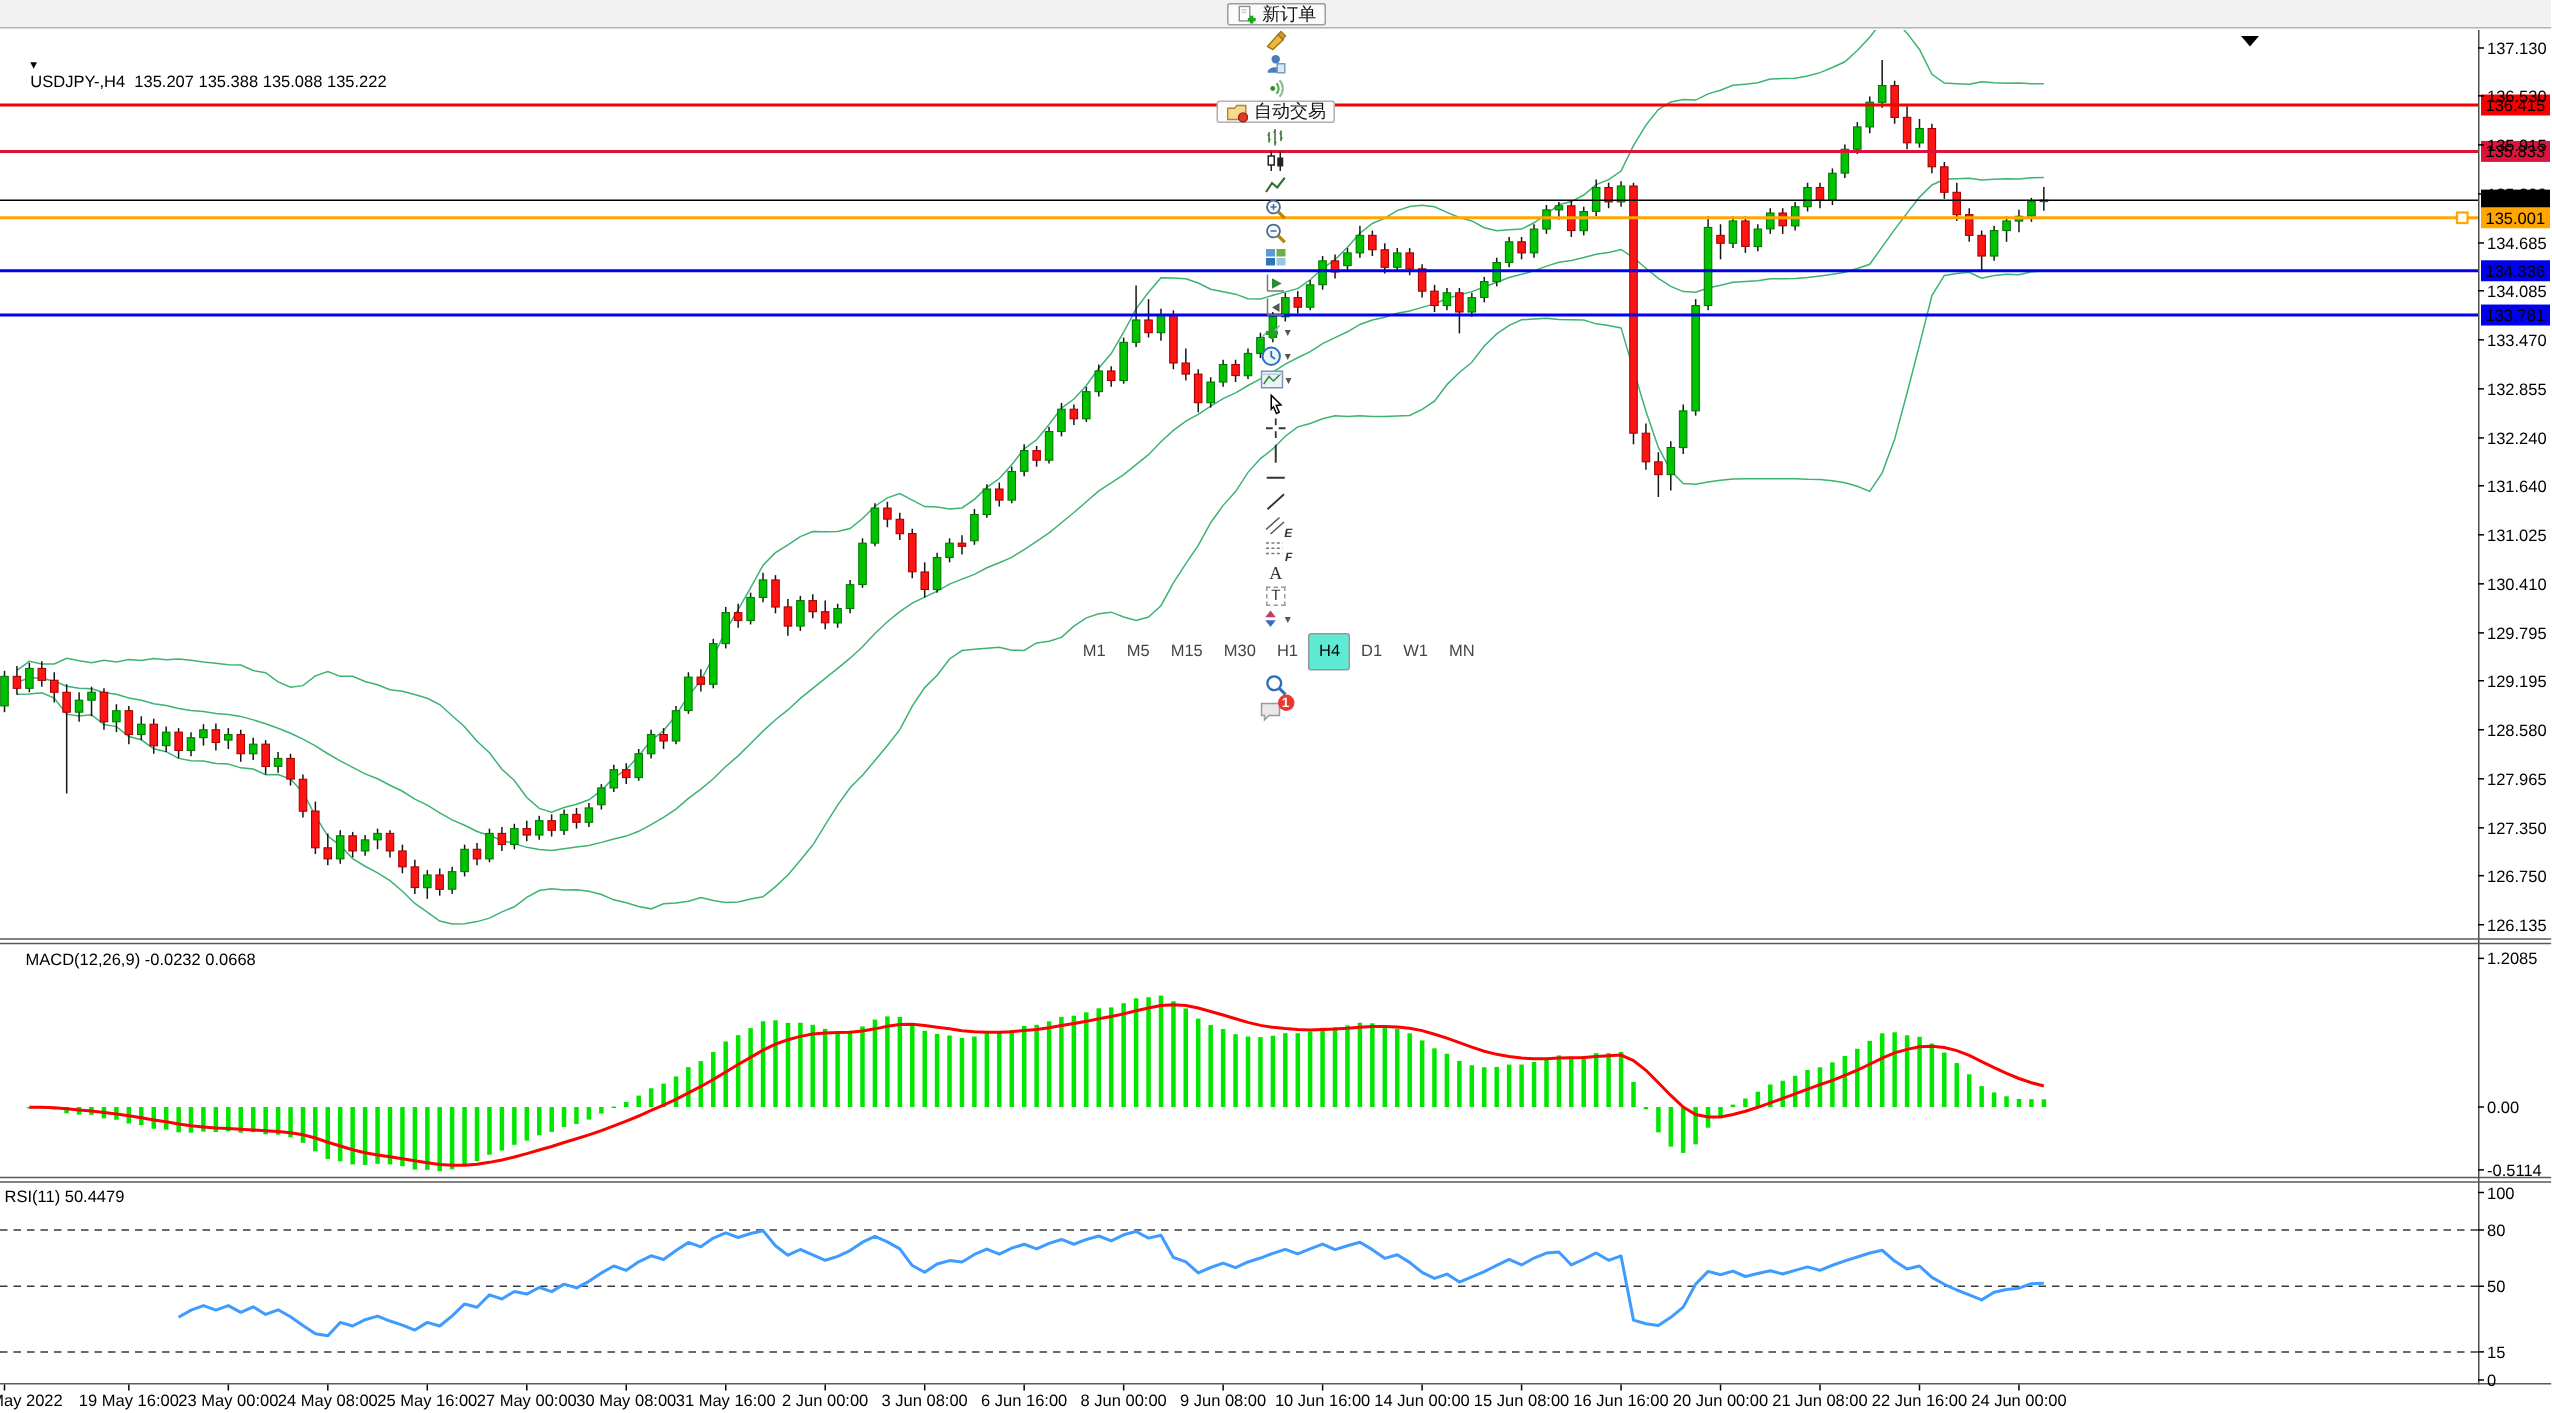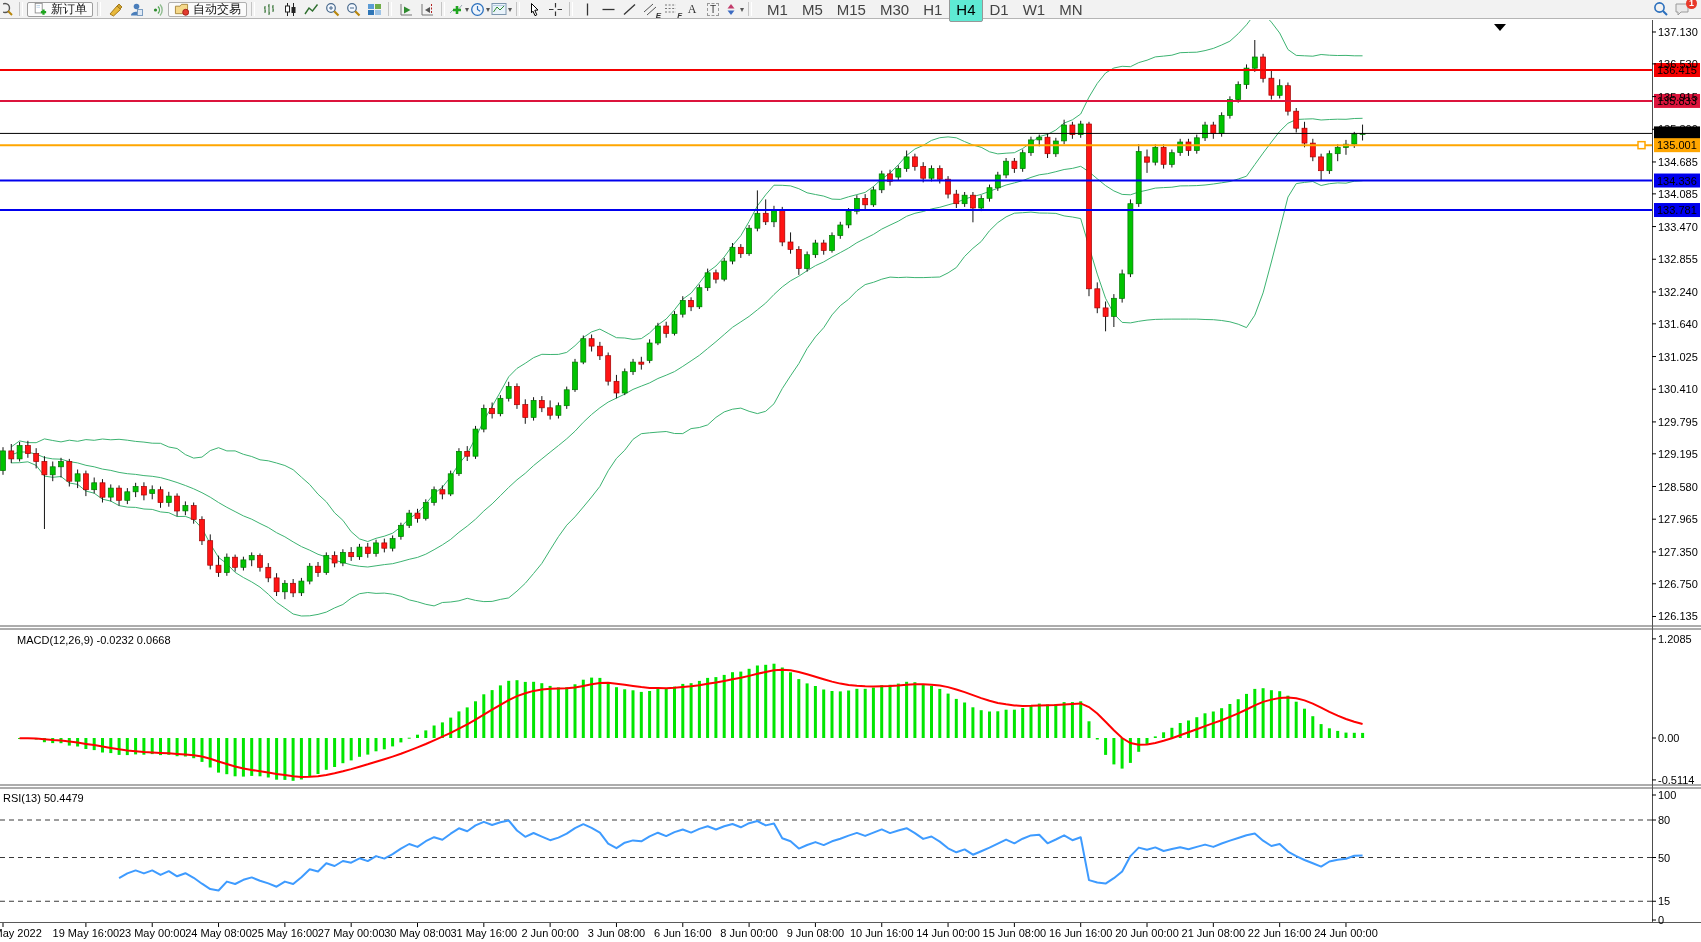--- a/index.html
+++ b/index.html
@@ -1,29 +1,29 @@
 <!DOCTYPE html>
 <html><head>
 <meta charset="utf-8">
 <style>
   html,body{margin:0;padding:0;background:#fff;}
   .app{position:relative;width:1701px;height:942px;background:#fff;overflow:hidden;
        font-family:"Liberation Sans",sans-serif;-webkit-font-smoothing:antialiased;}
   .toolbar{position:absolute;top:0;left:0;width:1701px;height:19px;background:#f2f2f2;
        border-bottom:1px solid #b5b5b5;display:flex;align-items:center;padding:0 3px;gap:1px;
-       z-index:6;box-sizing:border-box;}
+       z-index:6;box-sizing:border-box;flex-direction:column;}
   .tool{height:17px;min-width:20px;display:flex;align-items:center;justify-content:center;position:relative;}
   .tool svg{display:block;}
   .sep{width:2px;height:14px;border-left:1px solid #c4c4c4;border-right:1px solid #ffffff;margin:0 3px;}
   .btn{display:flex;align-items:center;gap:4px;border:1px solid #9d9d9d;background:#fbfbfb;height:15px;
        padding:0 5px;border-radius:2px;font-size:12px;color:#111;}
   .caret{font-size:8px;color:#555;margin-left:1px;}
   .sub{position:absolute;right:-1px;bottom:-2px;font-size:8px;font-weight:bold;color:#333;font-style:italic;}
   .tflist{display:flex;align-items:center;margin-left:4px;}
-  .tf{font-size:15px;color:#444;padding:4px 6px;height:15px;line-height:15px;border:1px solid transparent;}
+  .tf{font-size:11px;color:#444;padding:4px 6px;height:15px;line-height:15px;border:1px solid transparent;}
   .tf.active{border:1px solid #979797;background:#5eead4;border-radius:2px;color:#000;}
   .spacer{flex:1;}
   .badge{position:absolute;top:-3px;right:-5px;background:#e8392a;color:#fff;border-radius:7px;
        font-size:9px;min-width:11px;height:11px;line-height:11px;text-align:center;font-weight:bold;}
   .overlay{position:absolute;font-size:11px;color:#000;z-index:4;white-space:pre;}
   #plot{position:absolute;left:0;top:0;z-index:1;}
   svg text{font-family:"Liberation Sans",sans-serif;font-size:11px;fill:#000;}
 </style>
 </head>
 <body>
@@ -226,24 +226,28 @@
         </svg>
     </span>
     <span class="tool" style="margin-right:6px">
       <svg width="17" height="16" viewBox="0 0 17 16">
           <path d="M2 3 h12 v8 h-7 l-3 3 v-3 h-2 z" fill="#e9e9e9" stroke="#9a9a9a"></path>
         </svg>
       <span class="badge">1</span>
     </span>
   </div>
 
+  <div class="overlay" style="left:8px;top:25px">
+    <span style="font-size:9px;">▾</span>
+    <span id="title-text">USDJPY-,H4  135.207 135.388 135.088 135.222</span>
+  </div>
 
   <div class="overlay" style="left:17px;top:634px"><span>MACD(12,26,9)</span> <span>-0.0232</span> <span>0.0668</span></div>
 
-  <div class="overlay" style="left:3px;top:792px"><span>RSI(13)</span> <span>50.4479</span></div>
+  <div class="overlay" style="left:3px;top:792px"><span>RSI(11)</span> <span>50.4479</span></div>
 
   <svg id="plot" width="1701" height="942">
     <defs>
       <clipPath id="cpMain">
           <rect x="0" y="20" width="1652" height="606"></rect>
         </clipPath>
       <clipPath id="cpMacd">
           <rect x="0" y="631" width="1652" height="152"></rect>
         </clipPath>
       <clipPath id="cpRsi">

